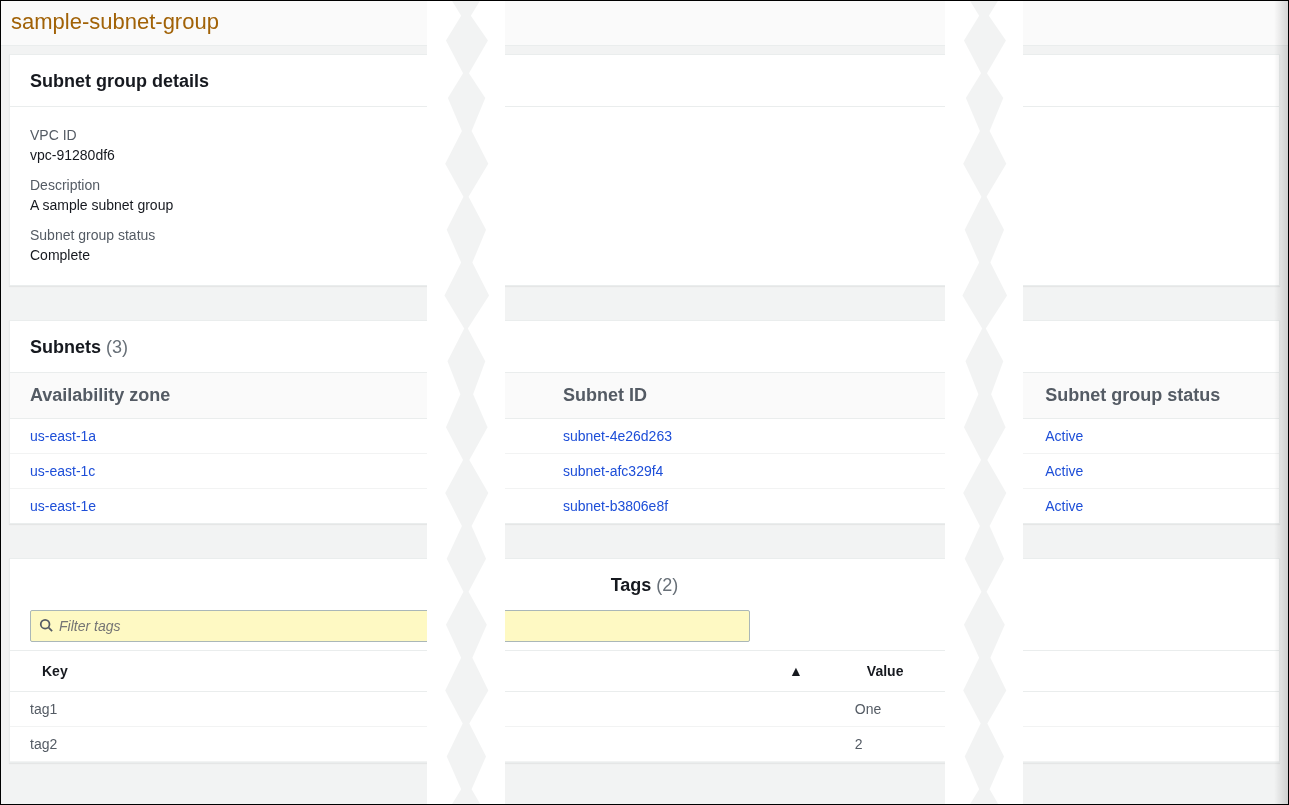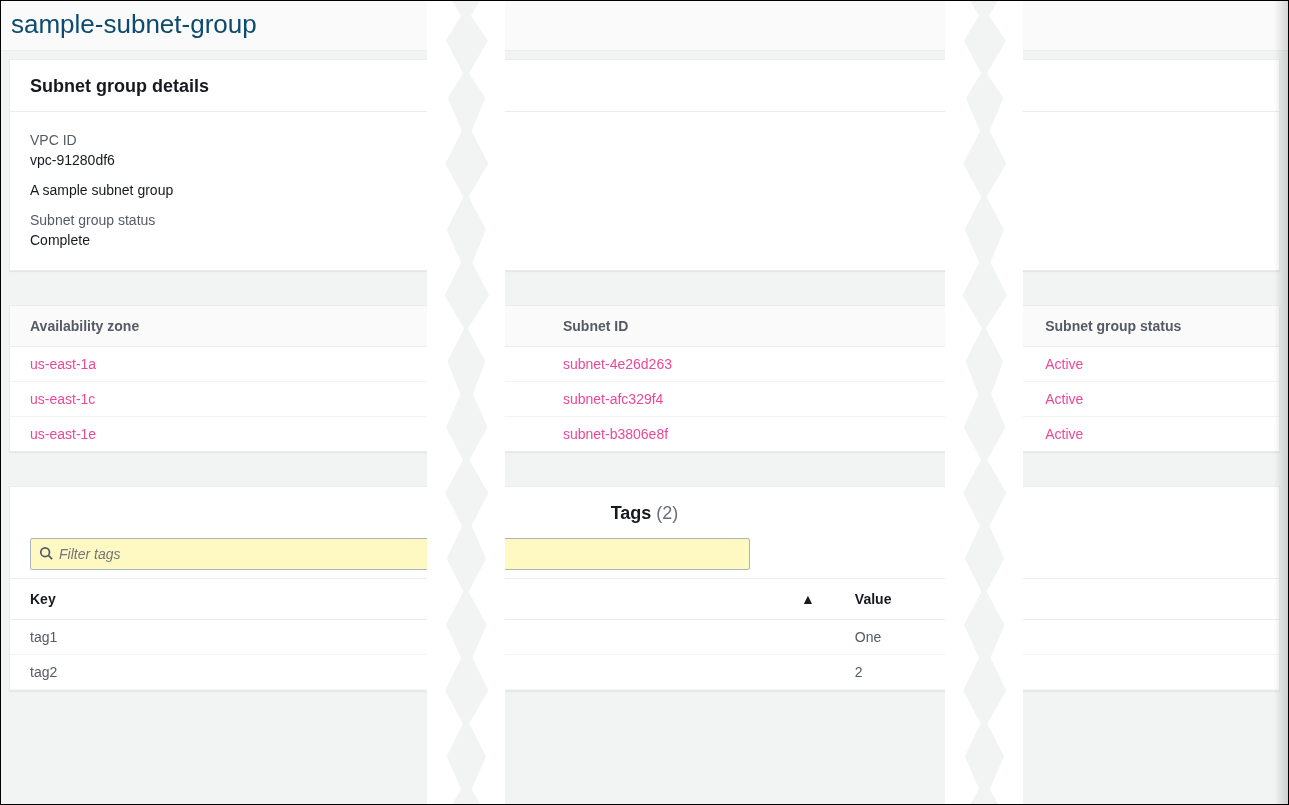--- a/index.html
+++ b/index.html
@@ -17,23 +17,23 @@
       overflow: hidden;
       border: 1px solid #000;
       position: relative;
     }
     .page-header {
       background: #fafafa;
       border-bottom: 1px solid #eaeded;
       padding: 8px 20px 10px 10px;
     }
     .page-title {
-      font-size: 26px;
+      font-size: 22px;
       font-weight: 400;
-      color: #0c4a6e;
+      color: #a16207;
     }
     .panel {
       background: #fff;
       border: 1px solid #eaeded;
       margin: 8px;
       box-shadow: 0 1px 1px rgba(0,0,0,0.05);
     }
     .panel-spacer {
       height: 18px;
       background: #f2f3f3;
@@ -77,28 +77,28 @@
       border-radius: 2px;
     }
     .subnet-table {
       width: 100%;
       border-collapse: collapse;
     }
     .subnet-table thead th {
       text-align: left;
       font-weight: 700;
       color: #545b64;
-      font-size: 14px;
+      font-size: 18px;
       padding: 12px 20px;
       border-bottom: 1px solid #eaeded;
       background: #fafafa;
     }
     .subnet-table tbody td {
       padding: 9px 20px;
-      color: #ec4899;
+      color: #1d4ed8;
       font-size: 14px;
       border-bottom: 1px solid #f2f3f3;
     }
     .subnet-table tbody tr:last-child td {
       border-bottom: none;
     }
     .col-az { width: 42%; }
     .col-sid { width: 38%; }
     .col-status { width: 20%; }
 
@@ -133,21 +133,21 @@
     }
     .tags-table {
       width: 100%;
       border-collapse: collapse;
     }
     .tags-table thead th {
       text-align: left;
       font-weight: 700;
       color: #16191f;
       font-size: 14px;
-      padding: 12px 20px;
+      padding: 12px 32px;
       border-top: 1px solid #eaeded;
       border-bottom: 1px solid #eaeded;
     }
     .tags-table tbody td {
       padding: 9px 20px;
       color: #545b64;
       font-size: 14px;
       border-bottom: 1px solid #f2f3f3;
     }
     .sort-caret {
@@ -209,32 +209,39 @@
 <div class="panel">
   <div class="panel-header">
     <h2>Subnet group details</h2>
   </div>
   <div class="panel-body">
     <div class="kv">
       <div class="kv-label">VPC ID</div>
       <div class="kv-value">vpc-91280df6</div>
     </div>
     <div class="kv">
+      <div class="kv-label">Description</div>
       <div class="kv-value">A sample subnet group</div>
     </div>
     <div class="kv" style="margin-bottom:4px;">
       <div class="kv-label">Subnet group status</div>
       <div class="kv-value">Complete</div>
     </div>
   </div>
 </div>
 
 <div class="panel-spacer"></div>
 
 <div class="panel">
+  <div class="panel-header">
+    <h2>
+      <span>Subnets</span>
+      <span class="count">(3)</span>
+    </h2>
+  </div>
   <table class="subnet-table">
     <thead>
       <tr>
         <th class="col-az">Availability zone</th>
         <th class="col-sid">Subnet ID</th>
         <th class="col-status">Subnet group status</th>
       </tr>
     </thead>
     <tbody>
       <tr>

